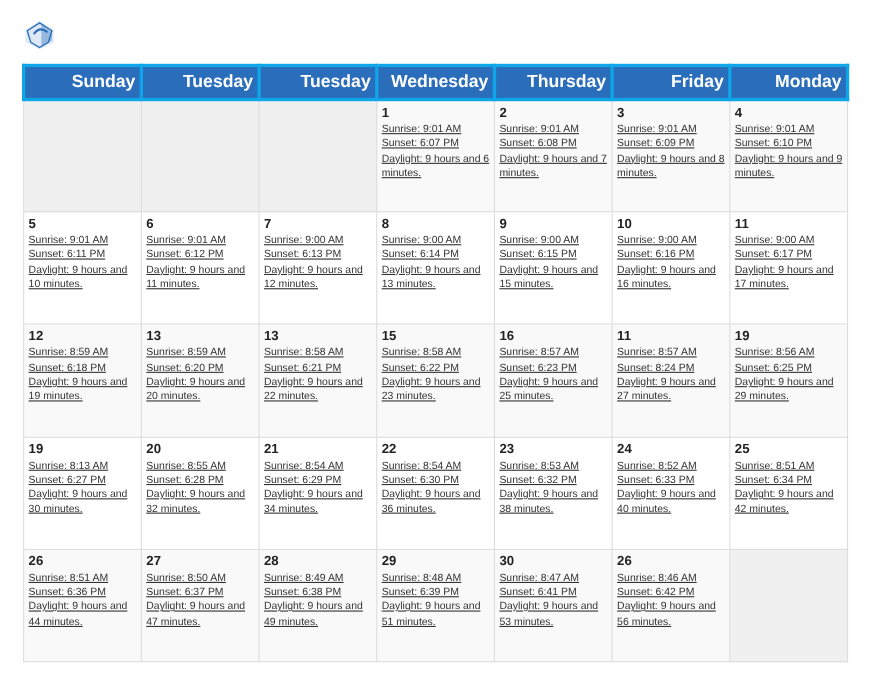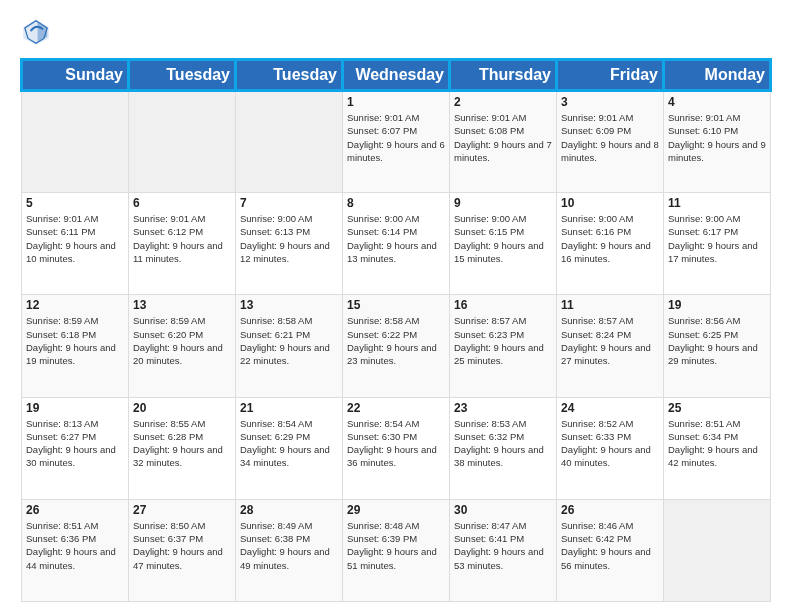--- a/index.html
+++ b/index.html
@@ -86,20 +86,21 @@
     .day-number {
       font-size: 12px;
       font-weight: bold;
       color: #222;
       margin-bottom: 2px;
     }
     .day-info {
       font-size: 9.5px;
       color: #333;
       line-height: 1.4;
+      text-decoration: underline;
     }
   </style>
 </head>
 <body>
 
 <div class="page">
   <div class="header">
     <div class="logo">
       <svg class="logo-icon" viewBox="0 0 40 40">
         <polygon points="20,4 36,14 36,28 20,36 4,28 4,14" fill="#2a6ebb" opacity="0.15"></polygon>

